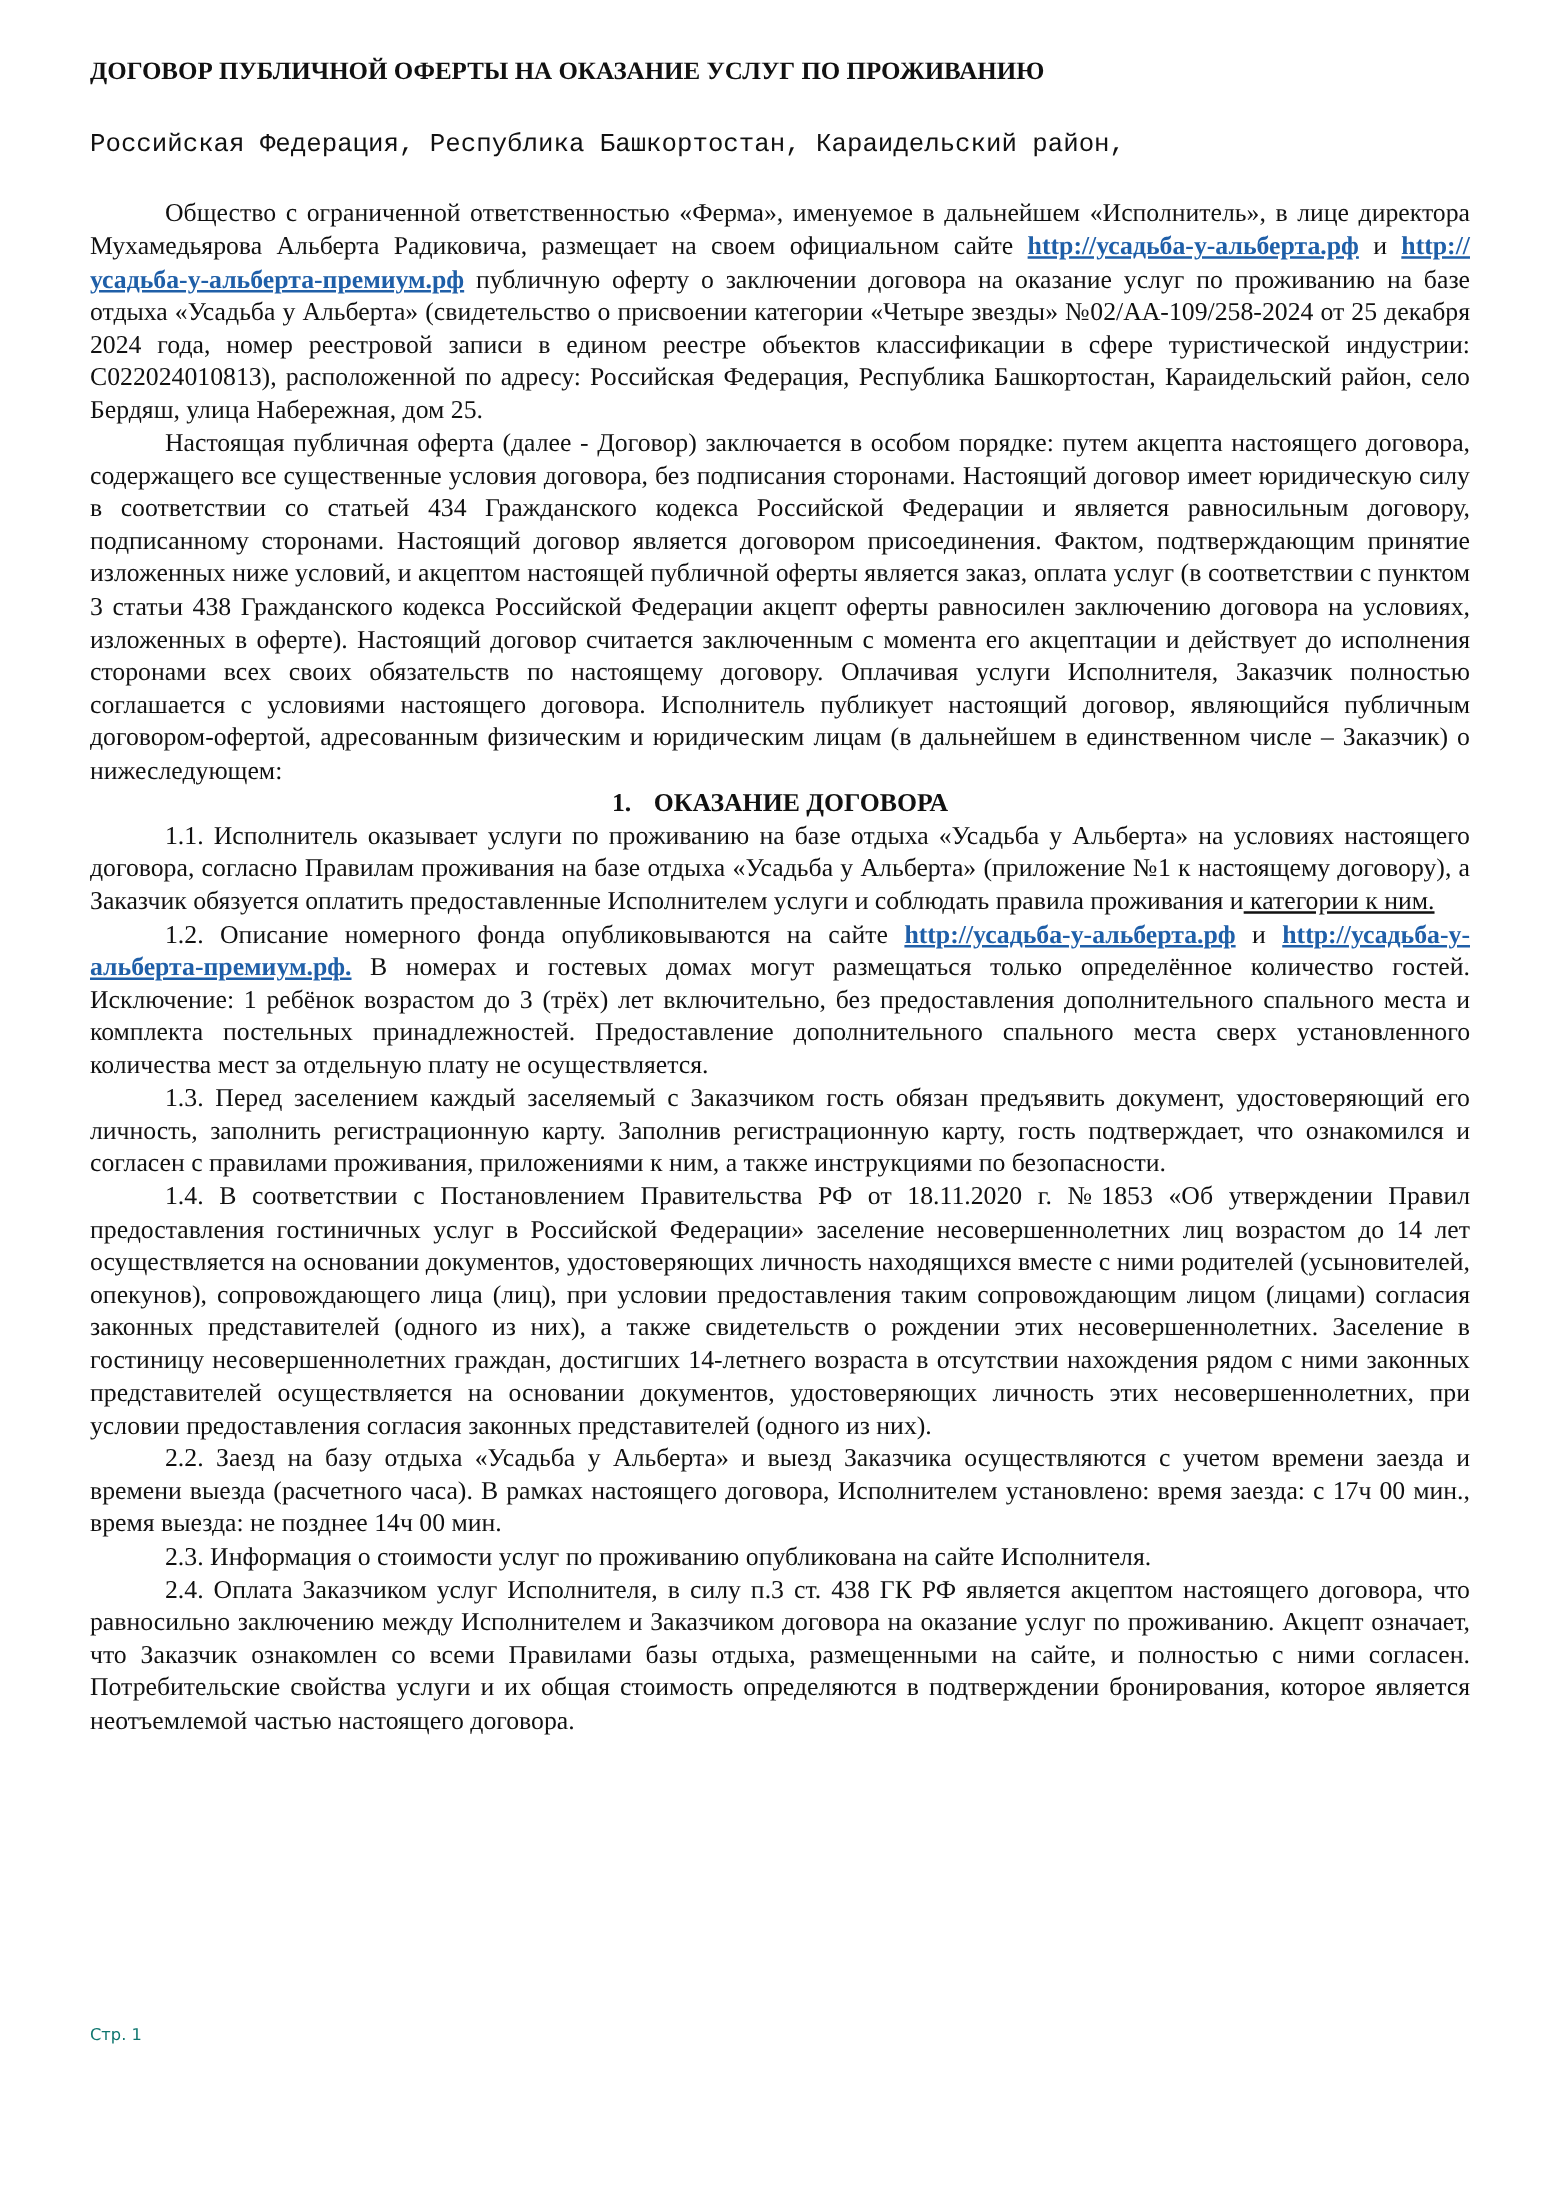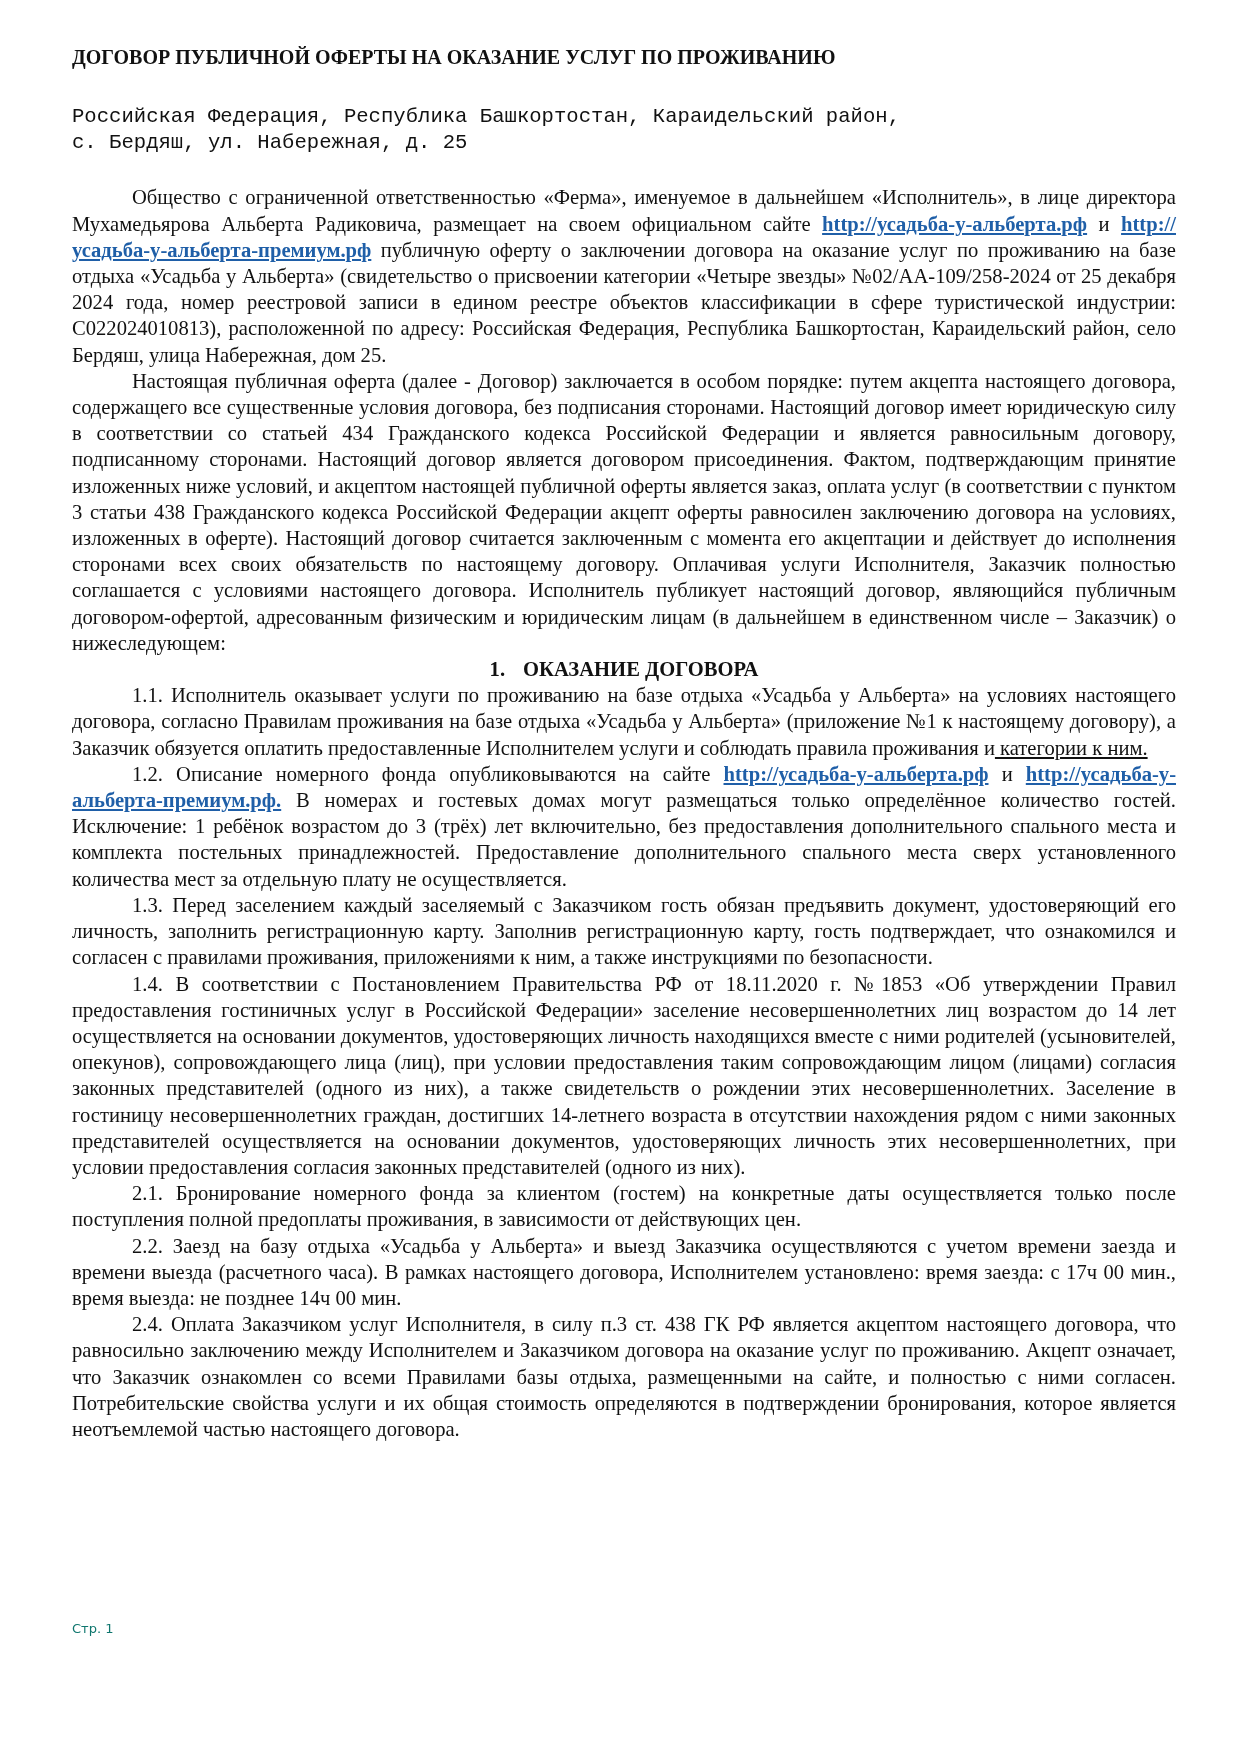--- a/index.html
+++ b/index.html
@@ -27,35 +27,34 @@
 </head>
 <body>
 
 <div class="page">
   <div class="title">
     <div>ДОГОВОР ПУБЛИЧНОЙ ОФЕРТЫ НА ОКАЗАНИЕ УСЛУГ ПО ПРОЖИВАНИЮ</div>
   </div>
 
   <div class="address">
     <div>Российская Федерация, Республика Башкортостан, Караидельский район,</div>
-    <div>с. Бердяш, ул. Набережная, д. 25</div>
   </div>
 
   <p><span>Общество с ограниченной ответственностью «Ферма», именуемое в дальнейшем «Исполнитель», в лице директора Мухамедьярова Альберта Радиковича, размещает на своем официальном сайте </span><a href="#">http://усадьба-у-альберта.рф</a><span> и </span><a href="#">http://усадьба-у-альберта-премиум.рф</a><span> публичную оферту о заключении договора на оказание услуг по проживанию на базе отдыха «Усадьба у Альберта» (свидетельство о присвоении категории «Четыре звезды» №02/АА-109/258-2024 от 25 декабря 2024 года, номер реестровой записи в едином реестре объектов классификации в сфере туристической индустрии: С022024010813), расположенной по адресу: Российская Федерация, Республика Башкортостан, Караидельский район, село Бердяш, улица Набережная, дом 25.</span></p>
 
   <p>Настоящая публичная оферта (далее - Договор) заключается в особом порядке: путем акцепта настоящего договора, содержащего все существенные условия договора, без подписания сторонами. Настоящий договор имеет юридическую силу в соответствии со статьей 434 Гражданского кодекса Российской Федерации и является равносильным договору, подписанному сторонами. Настоящий договор является договором присоединения. Фактом, подтверждающим принятие изложенных ниже условий, и акцептом настоящей публичной оферты является заказ, оплата услуг (в соответствии с пунктом 3 статьи 438 Гражданского кодекса Российской Федерации акцепт оферты равносилен заключению договора на условиях, изложенных в оферте). Настоящий договор считается заключенным с момента его акцептации и действует до исполнения сторонами всех своих обязательств по настоящему договору. Оплачивая услуги Исполнителя, Заказчик полностью соглашается с условиями настоящего договора.  Исполнитель публикует настоящий договор, являющийся публичным договором-офертой, адресованным физическим и юридическим лицам (в дальнейшем в единственном числе – Заказчик) о нижеследующем:</p>
 
   <div class="section-heading"><span class="num">1.</span><span>ОКАЗАНИЕ ДОГОВОРА</span></div>
 
   <p><span>1.1.  Исполнитель оказывает услуги по проживанию на базе отдыха «Усадьба у Альберта» на условиях настоящего договора, согласно Правилам проживания на базе отдыха «Усадьба у Альберта» (приложение №1 к настоящему договору), а Заказчик обязуется оплатить предоставленные Исполнителем услуги и соблюдать правила проживания и</span><u> категории к ним.</u></p>
 
   <p><span>1.2. Описание номерного фонда опубликовываются на сайте </span><a href="#">http://усадьба-у-альберта.рф</a><span> и </span><a href="#">http://усадьба-у-альберта-премиум.рф.</a><span> В номерах и гостевых домах могут размещаться только определённое количество гостей. Исключение: 1 ребёнок возрастом до 3 (трёх) лет включительно, без предоставления дополнительного спального места и комплекта постельных принадлежностей. Предоставление дополнительного спального места сверх установленного количества мест за отдельную плату не осуществляется.</span></p>
 
   <p>1.3. Перед заселением каждый заселяемый с Заказчиком гость обязан предъявить документ, удостоверяющий его личность, заполнить регистрационную карту. Заполнив регистрационную карту, гость подтверждает, что ознакомился и согласен с правилами проживания, приложениями к ним, а также инструкциями по безопасности.</p>
   <p>1.4. В соответствии с Постановлением Правительства РФ от 18.11.2020 г. №1853 «Об утверждении Правил предоставления гостиничных услуг в Российской Федерации» заселение несовершеннолетних лиц возрастом до 14 лет осуществляется на основании документов, удостоверяющих личность находящихся вместе с ними родителей (усыновителей, опекунов), сопровождающего лица (лиц), при условии предоставления таким сопровождающим лицом (лицами) согласия законных представителей (одного из них), а также свидетельств о рождении этих несовершеннолетних. Заселение в гостиницу несовершеннолетних граждан, достигших 14-летнего возраста в отсутствии нахождения рядом с ними законных представителей осуществляется на основании документов, удостоверяющих личность этих несовершеннолетних, при условии предоставления согласия законных представителей (одного из них).</p>
 
 
-  <p>2.1. Бронирование номерного фонда за клиентом (гостем) на конкретные даты осуществляется только после поступления полной предоплаты проживания, в зависимости от действующих цен.</p>
   <p>2.2. Заезд на базу отдыха «Усадьба у Альберта» и выезд Заказчика осуществляются с учетом времени заезда и времени выезда (расчетного часа). В рамках настоящего договора, Исполнителем установлено: время заезда: с 17ч 00 мин., время выезда: не позднее 14ч 00 мин.</p>
+  <p>2.3. Информация о стоимости услуг по проживанию опубликована на сайте Исполнителя.</p>
   <p>2.4. Оплата Заказчиком услуг Исполнителя, в силу п.3 ст. 438 ГК РФ является акцептом настоящего договора, что равносильно заключению между Исполнителем и Заказчиком договора на оказание услуг по проживанию. Акцепт означает, что Заказчик ознакомлен со всеми Правилами базы отдыха, размещенными на сайте, и полностью с ними согласен. Потребительские свойства услуги и их общая стоимость определяются в подтверждении бронирования, которое является неотъемлемой частью настоящего договора.</p>
 </div>
 
 <div class="footer">Стр. 1</div>
 
 </body></html>

